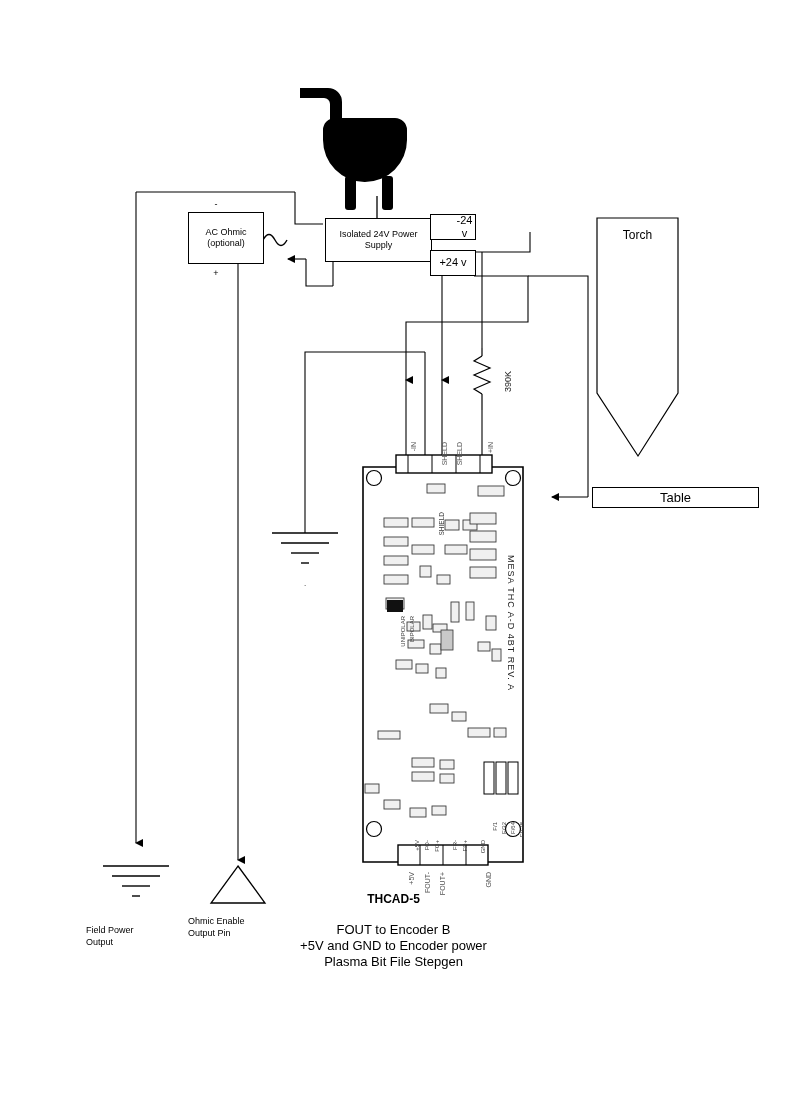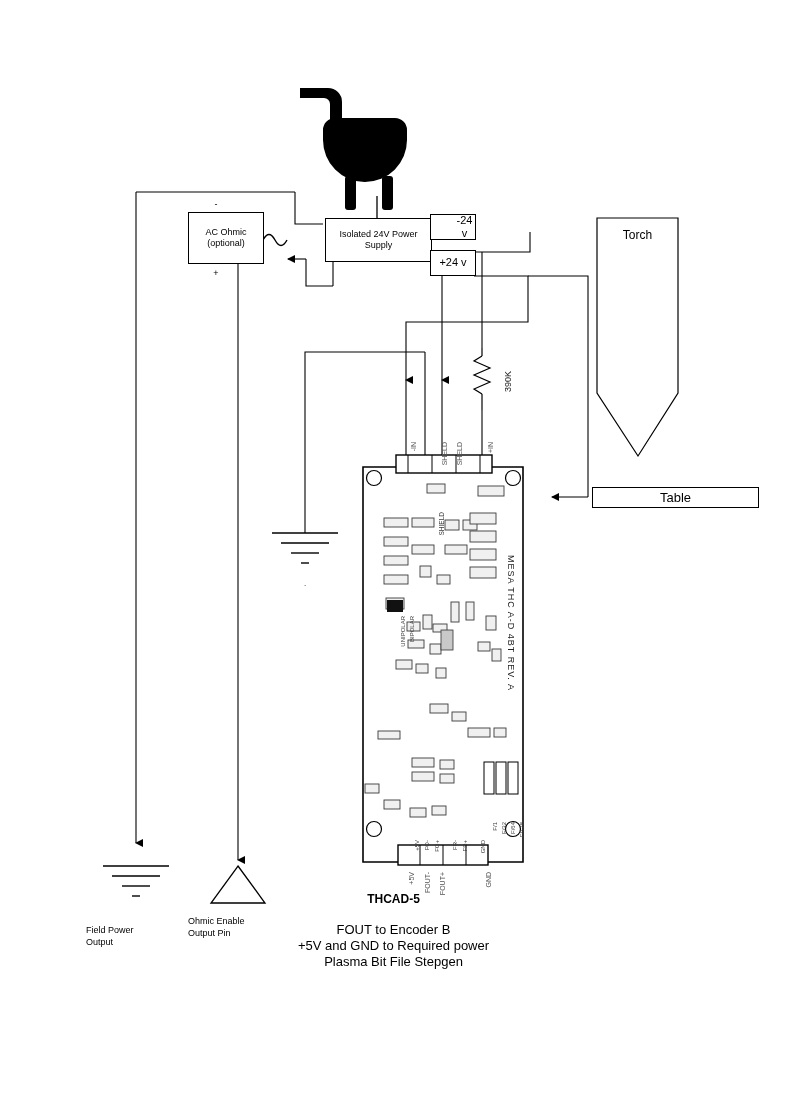--- a/index.html
+++ b/index.html
@@ -306,16 +306,16 @@
   <div class="pcb-label" style="left:519px; top:822px; transform: rotate(-90deg) translate(-100%, 0); font-size:6px;">F/128</div>
 
   <div class="ground-label" style="left:86px; top:925px; width:100px;">Field Power
 Output</div>
 
   <div class="ground-label" style="left:188px; top:916px; width:100px;">Ohmic Enable
 Output Pin</div>
 
   <div class="caption-title" style="top:884px;margin-top:8px;">THCAD-5</div>
   <div class="caption-line" style="top:922px;">FOUT to  Encoder B</div>
-  <div class="caption-line" style="top:938px;">+5V and GND to Required power</div>
+  <div class="caption-line" style="top:938px;">+5V and GND to Encoder power</div>
   <div class="caption-line" style="top:954px;">Plasma Bit File Stepgen</div>
 
 </div>
 
 </body></html>

